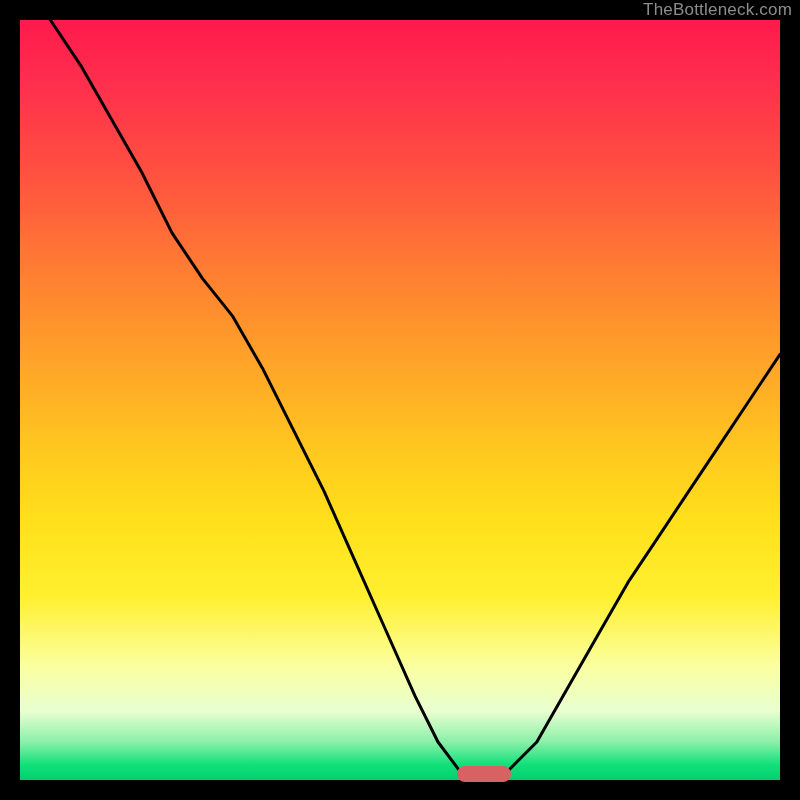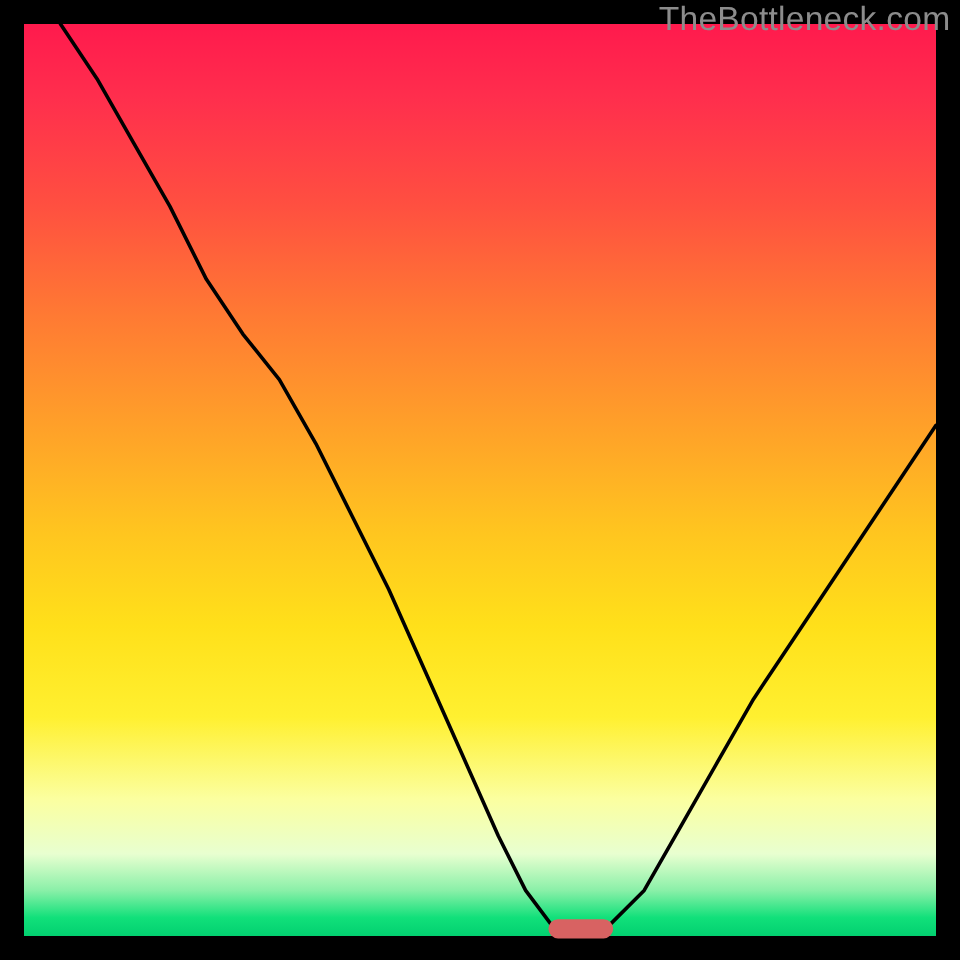--- a/index.html
+++ b/index.html
@@ -55,21 +55,21 @@
     transform: translate(-50%, -50%);
     left: 484px;
     top: 774px;
   }
   .watermark {
     position: absolute;
     top: 0px;
     right: 8px;
     color: #8c8c8c;
     font-family: Arial, Helvetica, sans-serif;
-    font-size: 28px;
+    font-size: 17px;
     font-weight: 500;
     letter-spacing: 0.2px;
   }
 </style>
 </head>
 <body>
 
 <div class="chart-container">
 
   <div class="plot-area"></div>

